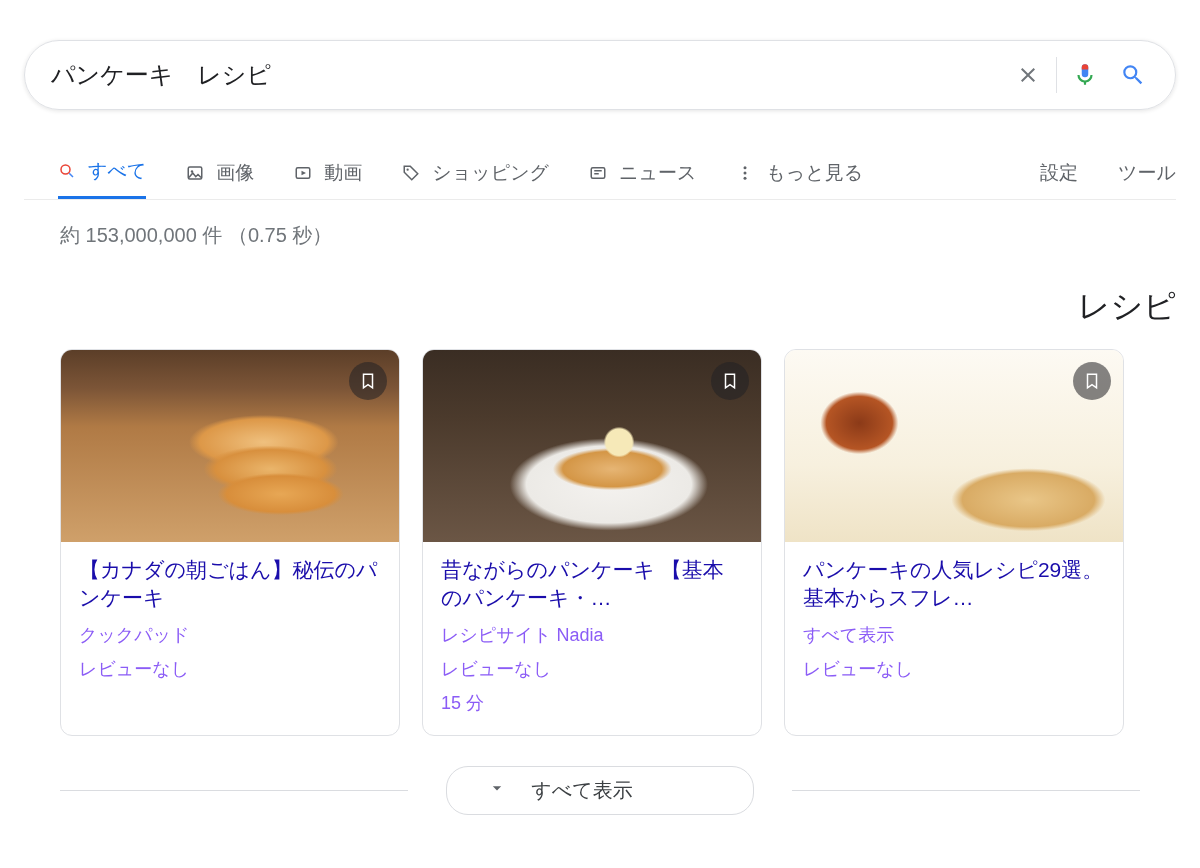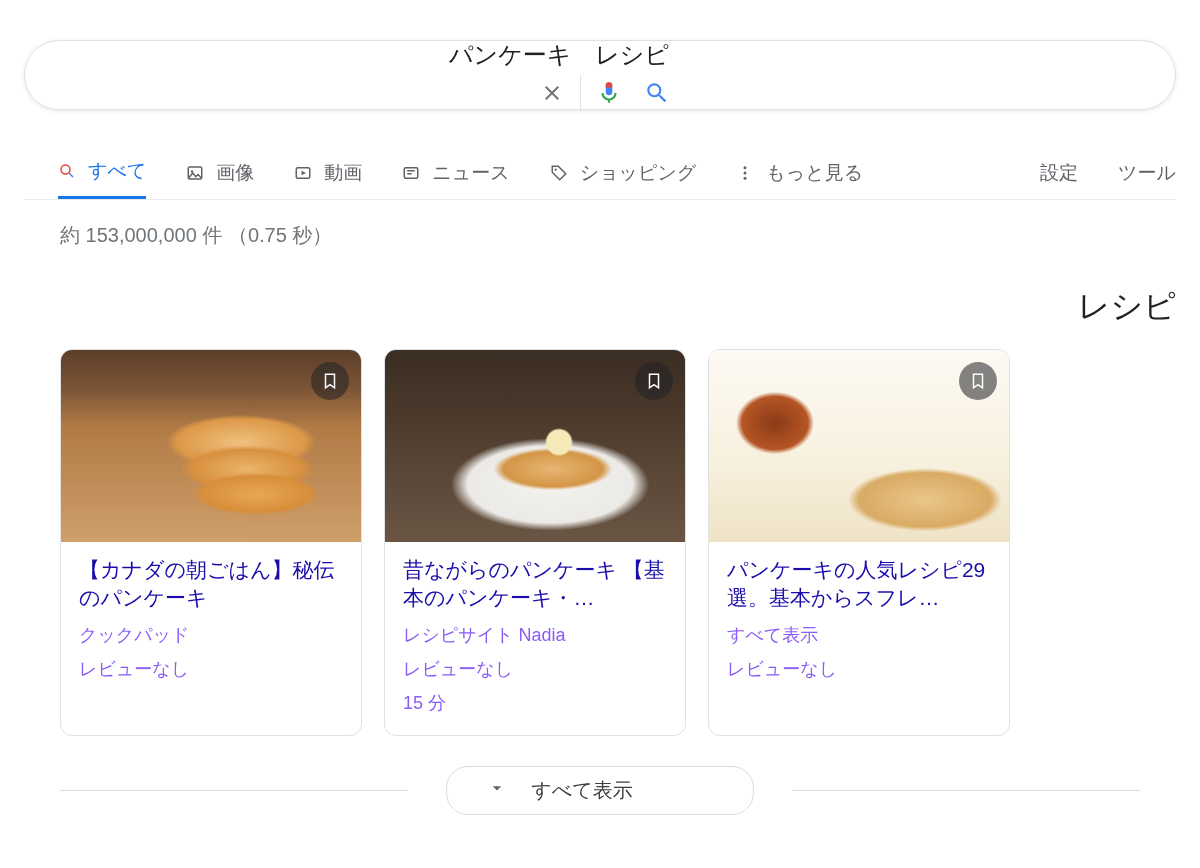--- a/index.html
+++ b/index.html
@@ -14,21 +14,20 @@
   
   .searchbar {
     display: flex;
     align-items: center;
     height: 70px;
     border: 1px solid #dfe1e5;
     border-radius: 35px;
     padding: 0 18px 0 26px;
     margin-top: 30px;
     box-shadow: 0 1px 4px rgba(32,33,36,.12);
-    flex-direction: column;
   }
   .search-input {
     flex: 1;
     border: none;
     outline: none;
     font-size: 24px;
     color: #202124;
     background: transparent;
   }
   .sb-actions { display: flex; align-items: center; gap: 0; }
@@ -85,21 +84,21 @@
   }
 
   
   .cards {
     display: flex;
     gap: 22px;
     margin-top: 20px;
     padding-left: 36px;
   }
   .card {
-    width: 302px;
+    width: 340px;
     border: 1px solid #dfe1e5;
     border-radius: 12px;
     overflow: hidden;
     display: flex;
     flex-direction: column;
     background: #fff;
   }
   .card-img {
     position: relative;
     width: 100%;
@@ -222,35 +221,35 @@
         <svg width="18" height="18" viewBox="0 0 24 24">
             <rect x="3" y="5" width="18" height="14" rx="2" fill="none" stroke="#5f6368" stroke-width="2"></rect>
             <path d="M10 9l6 3-6 3z" fill="#5f6368"></path>
           </svg>
       </span>
       <span>動画</span>
     </div>
     <div class="tab">
       <span class="ticon">
         <svg width="18" height="18" viewBox="0 0 24 24">
+            <path d="M3 3h8l10 10-8 8L3 11V3z" fill="none" stroke="#5f6368" stroke-width="2"></path>
+            <circle cx="7.5" cy="7.5" r="1.5" fill="#5f6368"></circle>
+          </svg>
+      </span>
+      <span>ショッピング</span>
+    </div>
+    <div class="tab">
+      <span class="ticon">
+        <svg width="18" height="18" viewBox="0 0 24 24">
             <rect x="3" y="5" width="18" height="14" rx="2" fill="none" stroke="#5f6368" stroke-width="2"></rect>
             <line x1="7" y1="9" x2="17" y2="9" stroke="#5f6368" stroke-width="2"></line>
             <line x1="7" y1="13" x2="13" y2="13" stroke="#5f6368" stroke-width="2"></line>
           </svg>
       </span>
       <span>ニュース</span>
-    </div>
-    <div class="tab">
-      <span class="ticon">
-        <svg width="18" height="18" viewBox="0 0 24 24">
-            <path d="M3 3h8l10 10-8 8L3 11V3z" fill="none" stroke="#5f6368" stroke-width="2"></path>
-            <circle cx="7.5" cy="7.5" r="1.5" fill="#5f6368"></circle>
-          </svg>
-      </span>
-      <span>ショッピング</span>
     </div>
     <div class="tab">
       <span class="ticon">
         <svg width="18" height="18" viewBox="0 0 24 24">
             <circle cx="12" cy="5" r="2" fill="#5f6368"></circle>
             <circle cx="12" cy="12" r="2" fill="#5f6368"></circle>
             <circle cx="12" cy="19" r="2" fill="#5f6368"></circle>
           </svg>
       </span>
       <span>もっと見る</span>

